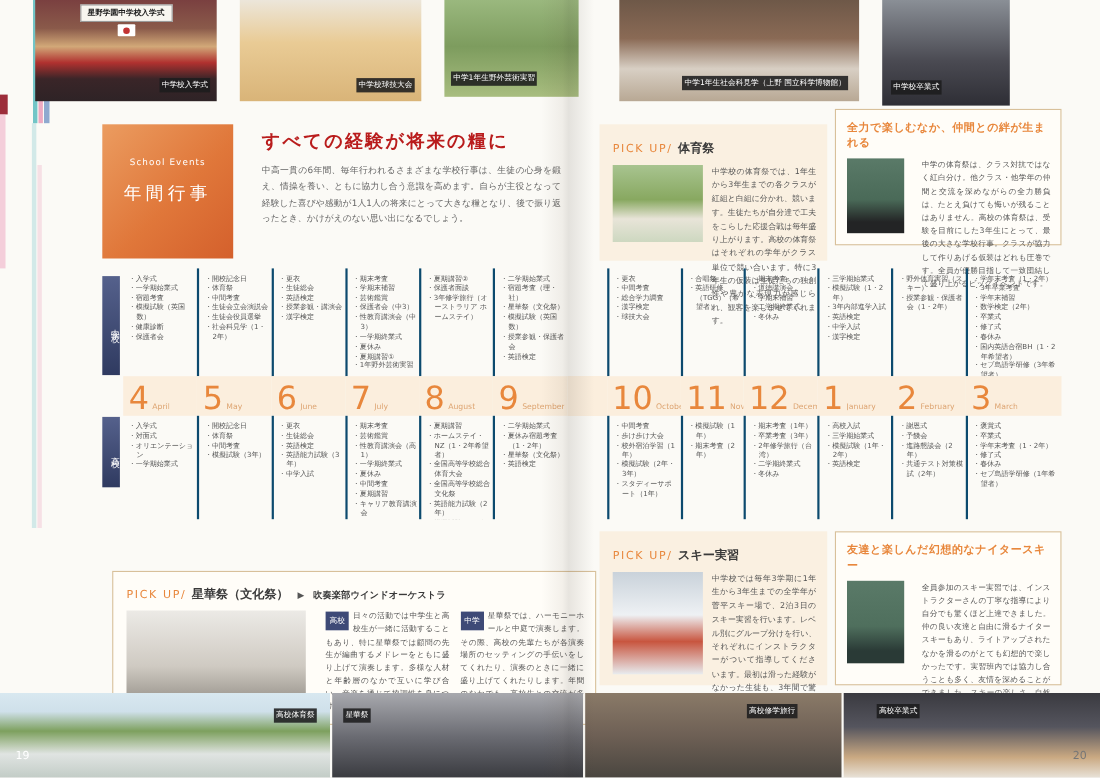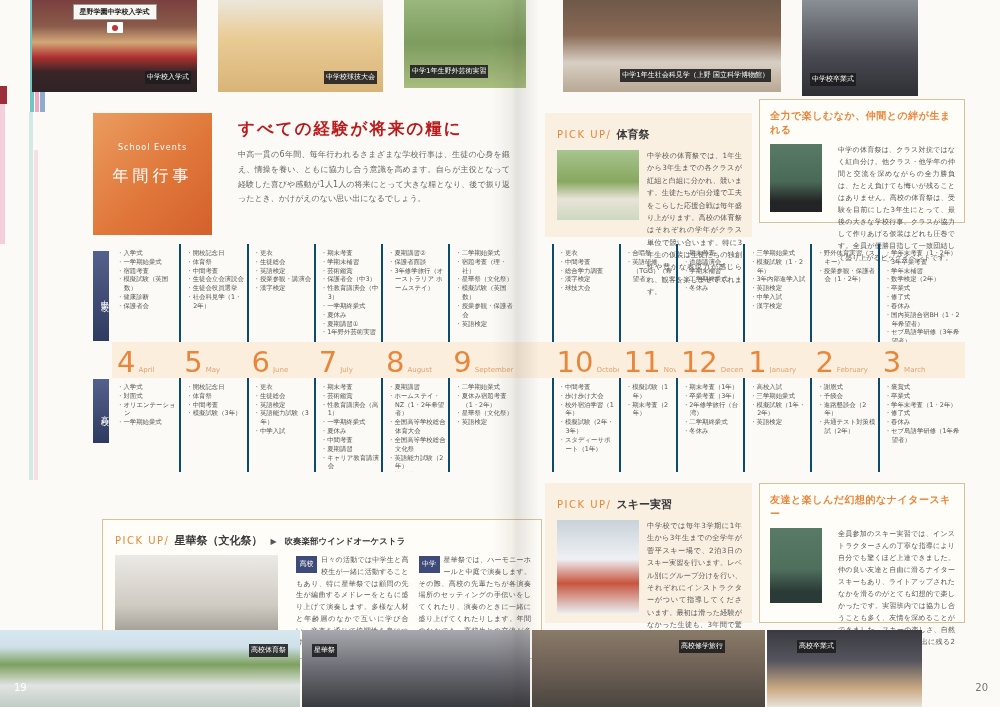--- a/index.html
+++ b/index.html
@@ -26,21 +26,21 @@
   .tp3{width:218px;height:92px;margin-right:2px;background:linear-gradient(180deg,#6e5848 0%,#8a6a55 38%,#d8cfc4 68%,#b8a894 100%);}
   .tp4{flex:1;height:96px;background:linear-gradient(180deg,#8a8f96 0%,#4a4a52 58%,#2e2e35 100%);}
   .chip{position:absolute;font-size:7px;line-height:1;background:rgba(28,28,30,0.88);color:#fff;
         padding:3px 2px;white-space:nowrap;z-index:3;}
   .tp0 .chip{right:6px;bottom:8px;} .tp1 .chip{right:6px;bottom:8px;}
   .tp2 .chip{left:6px;bottom:10px;} .tp3 .chip{right:10px;bottom:10px;} .tp4 .chip{left:8px;bottom:10px;}
   .banner{position:absolute;top:4px;left:50%;transform:translateX(-50%);background:#f8f6f0;color:#1a1a1a;
           font-size:7px;font-weight:bold;padding:2px 6px;border:1px solid #999;white-space:nowrap;z-index:3;}
   .flagdot{position:absolute;top:22px;left:50%;transform:translateX(-50%);width:16px;height:11px;background:#fff;border-radius:1px;z-index:3;}
   .flagdot::after{content:"";position:absolute;top:2.5px;left:5px;width:6px;height:6px;background:#c23333;border-radius:50%;}
-  .bottom-photos{position:absolute;left:0;top:630px;width:922px;height:77px;display:flex;z-index:2;}
+  .bottom-photos{position:absolute;left:0;top:630px;width:1000px;height:77px;display:flex;z-index:2;}
   .bp0{width:300px;height:77px;margin-right:2px;background:linear-gradient(180deg,#d8e8f0 0%,#cfe0ea 22%,#7da05e 45%,#e0e4e2 72%,#c2ccc6 100%);}
   .bp1{width:228px;height:77px;margin-right:2px;background:linear-gradient(180deg,#a8a9ae 0%,#6a6b72 52%,#3a3b40 100%);}
   .bp2{width:233px;height:77px;margin-right:2px;background:linear-gradient(180deg,#8a7a68 0%,#6e6055 50%,#4a4640 100%);}
   .bp3{flex:1;height:77px;background:linear-gradient(180deg,#3a3a40 0%,#55555e 40%,#caa982 76%,#e8e2d8 100%);}
   .bp0 .chip{right:12px;top:14px;} .bp1 .chip{left:10px;top:14px;}
   .bp2 .chip{right:40px;top:10px;} .bp3 .chip{left:30px;top:10px;}
   
   .events-box{position:absolute;left:93px;top:113px;width:119px;height:122px;z-index:2;text-align:center;color:#fff;
     background:linear-gradient(135deg,#eb9c60 0%,#e0773a 55%,#d4602c 100%);}
   .se-en{font-size:8px;letter-spacing:1px;margin-top:30px;}

